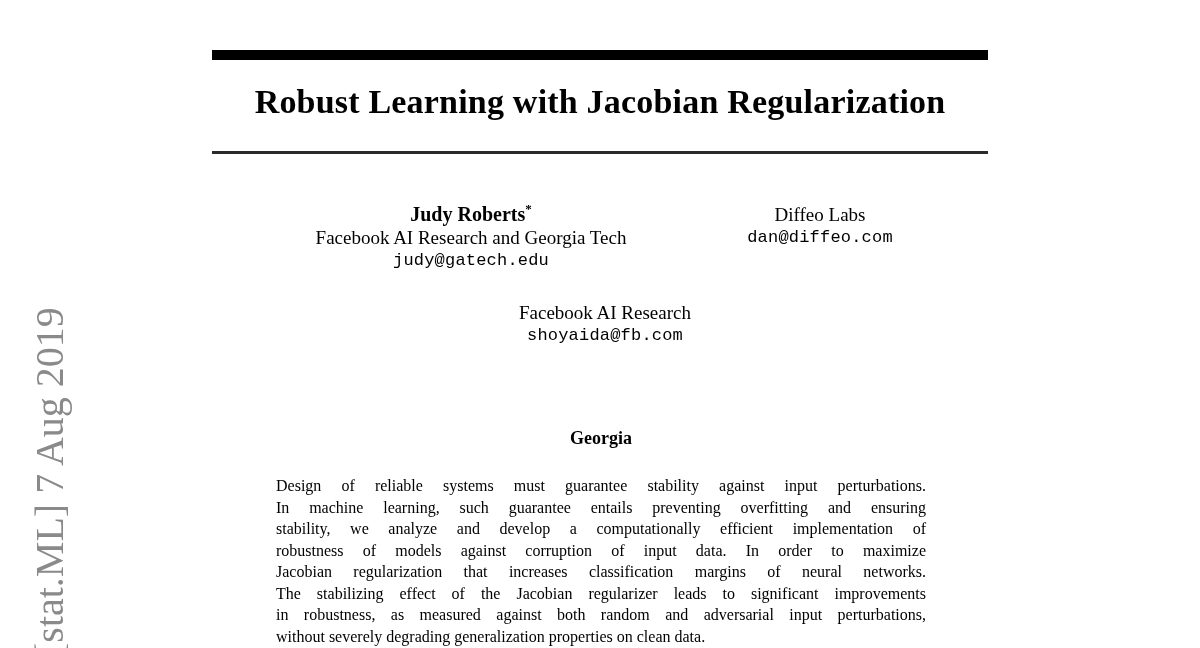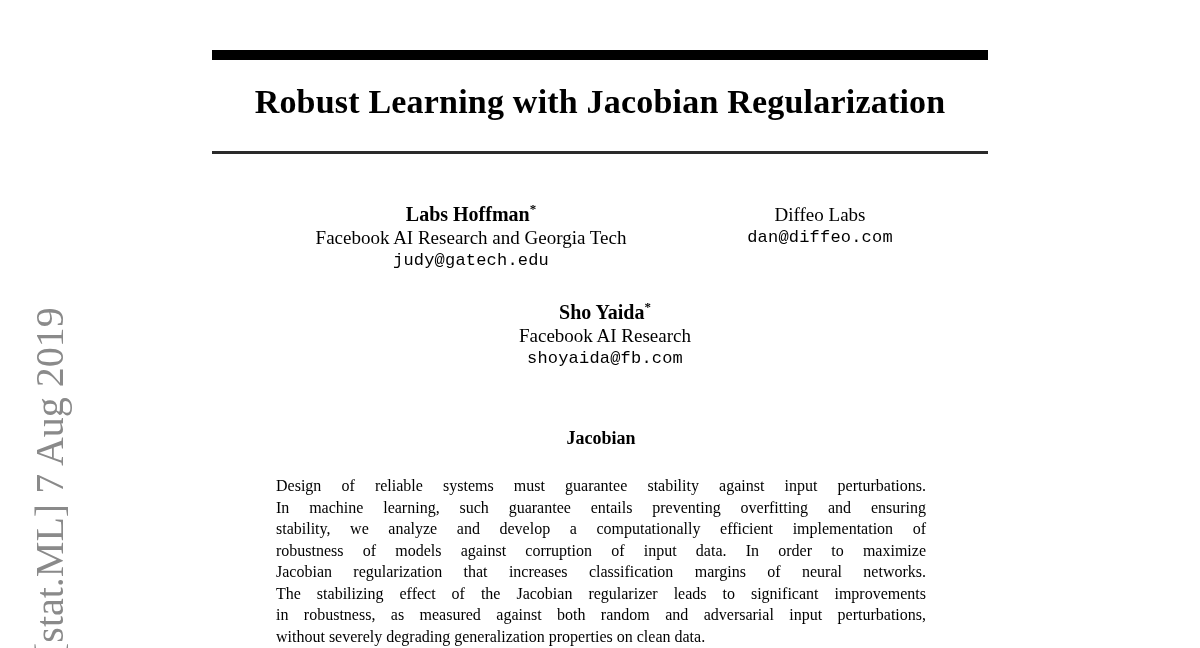--- a/index.html
+++ b/index.html
@@ -57,37 +57,36 @@
 
 <div class="arxiv-stamp">[stat.ML] 7 Aug 2019</div>
 
 <div class="rule-thick"></div>
 
 <h1 class="paper-title">Robust Learning with Jacobian Regularization</h1>
 
 <div class="rule-thin"></div>
 
 <div class="author-block" id="author-hoffman">
-  <div class="author-name"><span>Labs Hoffman</span><span class="author-note">*</span></div>
+  <div class="author-name"><span>Judy Roberts</span><span class="author-note">*</span></div>
   <div class="author-affil">Facebook AI Research and Georgia Tech</div>
   <div class="author-email">judy@gatech.edu</div>
 </div>
 
 <div class="author-block" id="author-roberts">
   <div class="author-affil">Diffeo Labs</div>
   <div class="author-email">dan@diffeo.com</div>
 </div>
 
 <div class="author-block" id="author-yaida">
-  <div class="author-name"><span>Sho Yaida</span><span class="author-note">*</span></div>
   <div class="author-affil">Facebook AI Research</div>
   <div class="author-email">shoyaida@fb.com</div>
 </div>
 
-<div class="abstract-heading">Jacobian</div>
+<div class="abstract-heading">Georgia</div>
 
 <div class="abstract-body">
   <div class="abs-line">Design of reliable systems must guarantee stability against input perturbations.</div>
   <div class="abs-line">In machine learning, such guarantee entails preventing overfitting and ensuring</div>
   <div class="abs-line">stability, we analyze and develop a computationally efficient implementation of</div>
   <div class="abs-line">robustness of models against corruption of input data. In order to maximize</div>
   <div class="abs-line">Jacobian regularization that increases classification margins of neural networks.</div>
   <div class="abs-line">The stabilizing effect of the Jacobian regularizer leads to significant improvements</div>
   <div class="abs-line">in robustness, as measured against both random and adversarial input perturbations,</div>
   <div class="abs-line last">without severely degrading generalization properties on clean data.</div>

